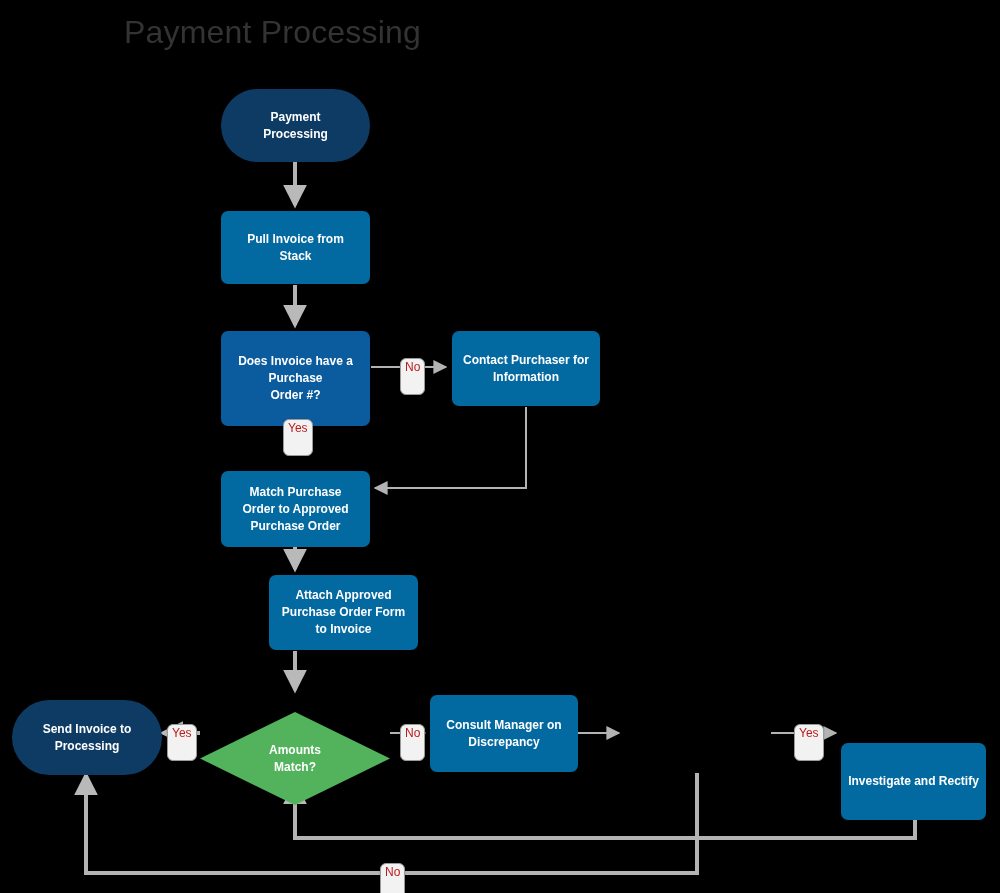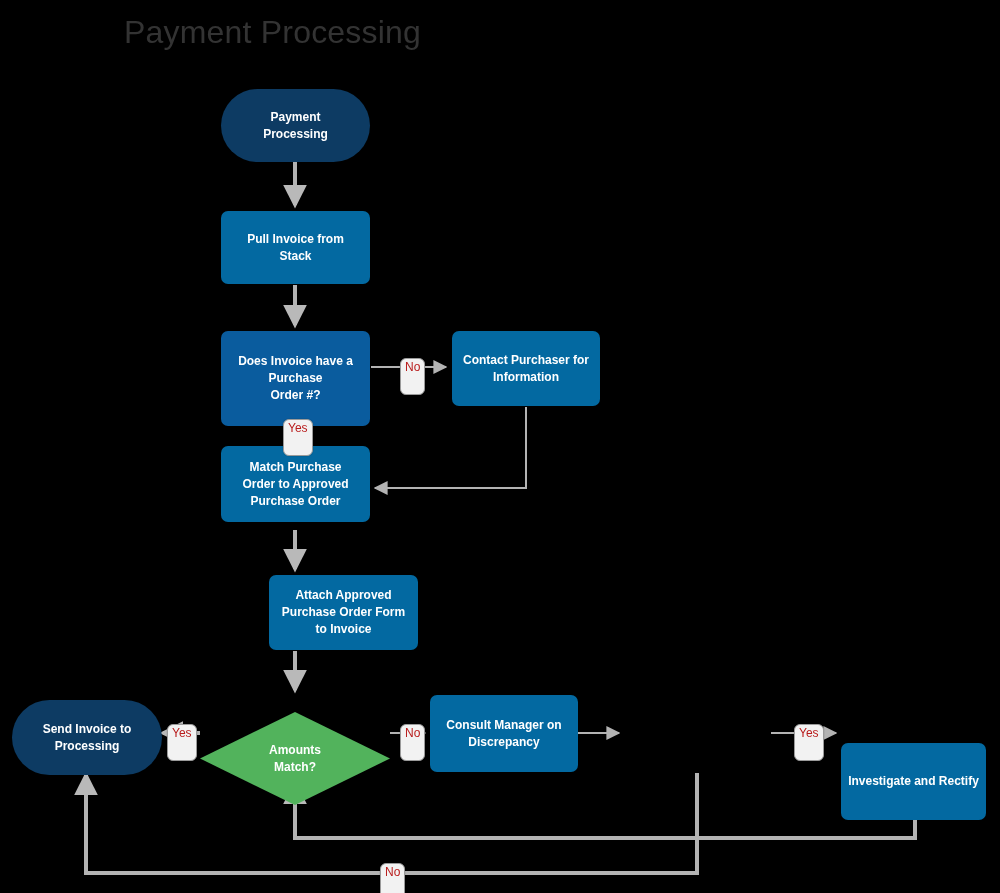--- a/index.html
+++ b/index.html
@@ -150,21 +150,21 @@
     <span>Does Invoice have a
 Purchase
 Order #?</span>
   </div>
 
   <div class="node process" style="left:452px; top:331px; width:148px; height:75px;">
     <span>Contact Purchaser for
 Information</span>
   </div>
 
-  <div class="node process" style="left:221px; top:446px; width:149px; height:76px;">
+  <div class="node process" style="left:221px; top:471px; width:149px; height:76px;">
     <span>Match  Purchase
 Order to Approved
 Purchase Order</span>
   </div>
 
   <div class="node process" style="left:221px; top:575px; width:149px; height:75px;margin-left:48px;">
     <span>Attach Approved
 Purchase Order Form
 to Invoice</span>
   </div>

